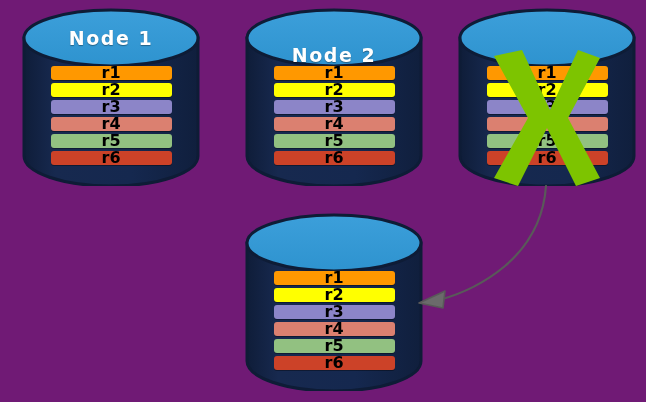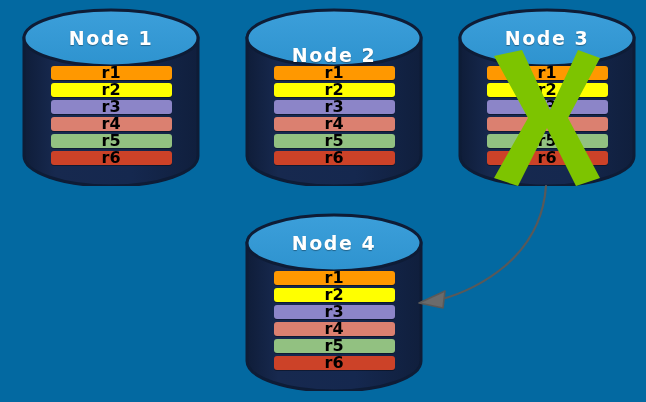--- a/index.html
+++ b/index.html
@@ -8,21 +8,21 @@
     padding: 0;
     background: #ffffff;
   }
   body {
     font-family: "DejaVu Sans", "Liberation Sans", sans-serif;
   }
   #canvas {
     position: relative;
     width: 646px;
     height: 402px;
-    background: #0369a1;
+    background: #701a75;
     overflow: hidden;
   }
 
   
   .node {
     position: absolute;
   }
   .node-body {
     position: absolute;
     left: 0;
@@ -172,21 +172,20 @@
           <stop offset="100%" stop-color="#101f3d"></stop>
         </linearGradient>
         <linearGradient id="topGrad3" x1="0" y1="0" x2="0" y2="1">
           <stop offset="0%" stop-color="#3c9fda"></stop>
           <stop offset="100%" stop-color="#2e93cf"></stop>
         </linearGradient>
       </defs>
       <path d="M2,30 L2,148 A87,30 0 0 0 176,148 L176,30 Z" fill="url(#bodyGrad3)" stroke="#0e1c36" stroke-width="3"></path>
       <ellipse cx="89" cy="30" rx="87" ry="28" fill="url(#topGrad3)" stroke="#0e1c36" stroke-width="3"></ellipse>
     </svg>
-    <div class="node-title" style="top:19px;">Node  3</div>
     <div class="rows" style="top:58px;">
       <div class="row" style="width:121px; height:14px; background:#ff9800; margin-bottom:3px;">
         <span class="row-label">r1</span>
       </div>
       <div class="row" style="width:121px; height:14px; background:#ffff00; margin-bottom:3px;">
         <span class="row-label">r2</span>
       </div>
       <div class="row" style="width:121px; height:14px; background:#8c85c8; margin-bottom:3px;">
         <span class="row-label">r3</span>
       </div>
@@ -218,21 +217,20 @@
           <stop offset="100%" stop-color="#101f3d"></stop>
         </linearGradient>
         <linearGradient id="topGrad4" x1="0" y1="0" x2="0" y2="1">
           <stop offset="0%" stop-color="#3c9fda"></stop>
           <stop offset="100%" stop-color="#2e93cf"></stop>
         </linearGradient>
       </defs>
       <path d="M2,30 L2,148 A87,30 0 0 0 176,148 L176,30 Z" fill="url(#bodyGrad4)" stroke="#0e1c36" stroke-width="3"></path>
       <ellipse cx="89" cy="30" rx="87" ry="28" fill="url(#topGrad4)" stroke="#0e1c36" stroke-width="3"></ellipse>
     </svg>
-    <div class="node-title" style="top:19px;">Node  4</div>
     <div class="rows" style="top:58px;">
       <div class="row" style="width:121px; height:14px; background:#ff9800; margin-bottom:3px;">
         <span class="row-label">r1</span>
       </div>
       <div class="row" style="width:121px; height:14px; background:#ffff00; margin-bottom:3px;">
         <span class="row-label">r2</span>
       </div>
       <div class="row" style="width:121px; height:14px; background:#8c85c8; margin-bottom:3px;">
         <span class="row-label">r3</span>
       </div>

